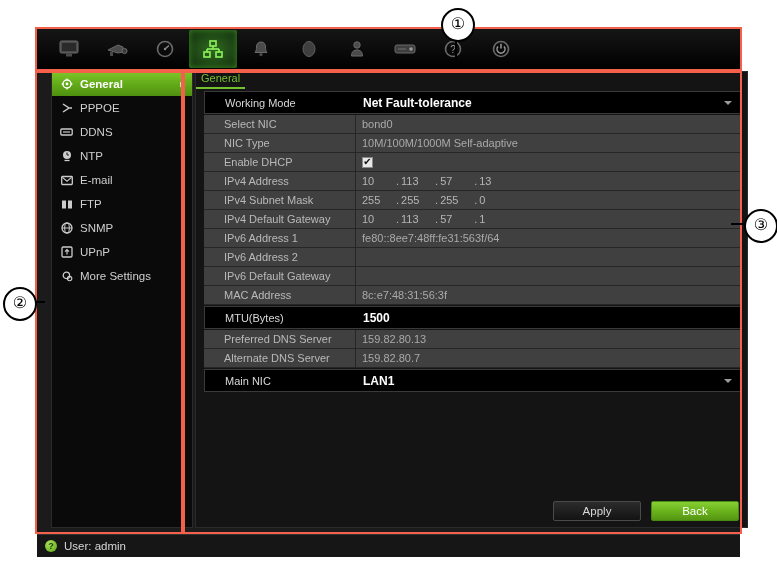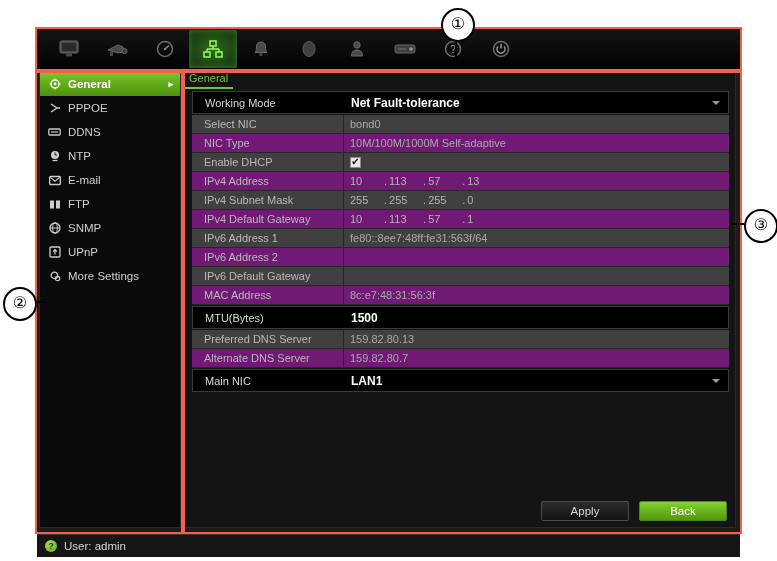--- a/index.html
+++ b/index.html
@@ -79,21 +79,21 @@
   .tb-icon.active {
     background: radial-gradient(ellipse at center, #2f6b1f 0%, #1d4415 60%, #102a0c 100%);
     border-radius: 2px;
     box-shadow: 0 0 6px #3f8f24 inset;
   }
   .tb-icon svg { display: block; }
 
   
   #body-area {
     position: absolute;
-    left: 0;
+    left: 12px;
     top: 40px;
     width: 703px;
     height: 465px;
   }
 
   
   #sidebar {
     position: absolute;
     left: 2px;
     top: 2px;
@@ -161,36 +161,36 @@
     top: 18px;
     width: 537px;
   }
   .row {
     display: flex;
     height: 18px;
     align-items: stretch;
     border-bottom: 1px solid #262626;
     background: #404040;
   }
-  .row.alt { background: #701a75; }
+  .row.alt { background: #404040; }
   .row.tall {
     height: 21px;
     background: #000000;
     border: 1px solid #3a3a3a;
     margin-bottom: 1px;
     margin-top: 1px;
   }
   .r-label {
     width: 152px;
     flex: 0 0 152px;
     color: #b9b9b9;
     font-size: 11px;
     display: flex;
     align-items: center;
-    padding-left: 12px;
+    padding-left: 20px;
     box-sizing: border-box;
     border-right: 1px solid #262626;
   }
   .row.tall .r-label {
     color: #d8d8d8;
     border-right: none;
   }
   .r-value {
     flex: 1 1 auto;
     color: #a9a9a9;

